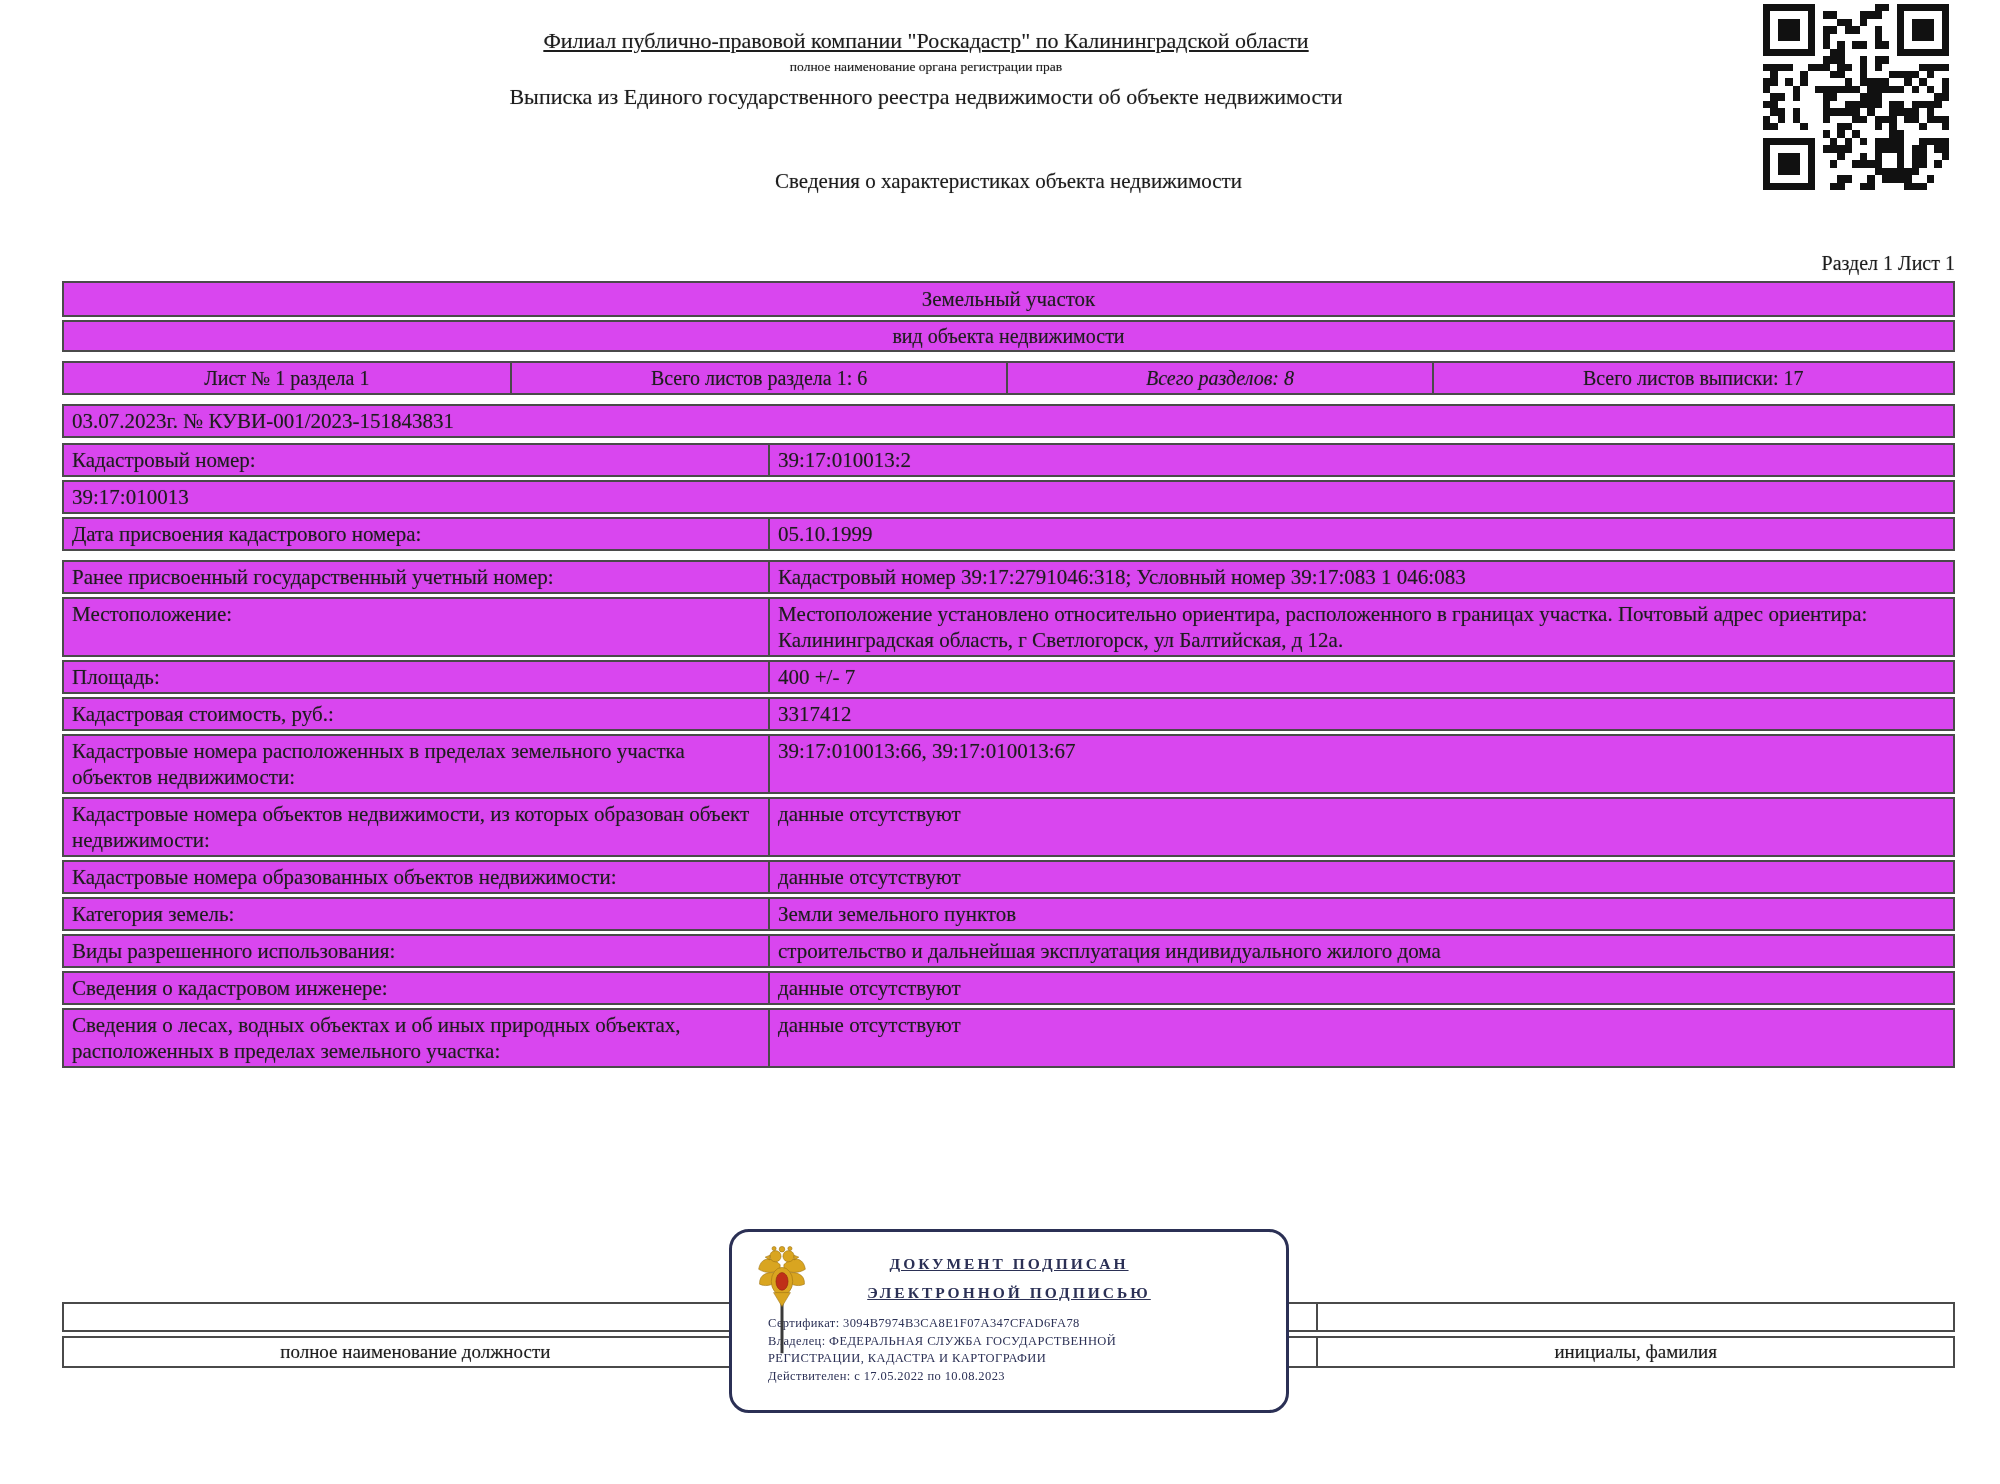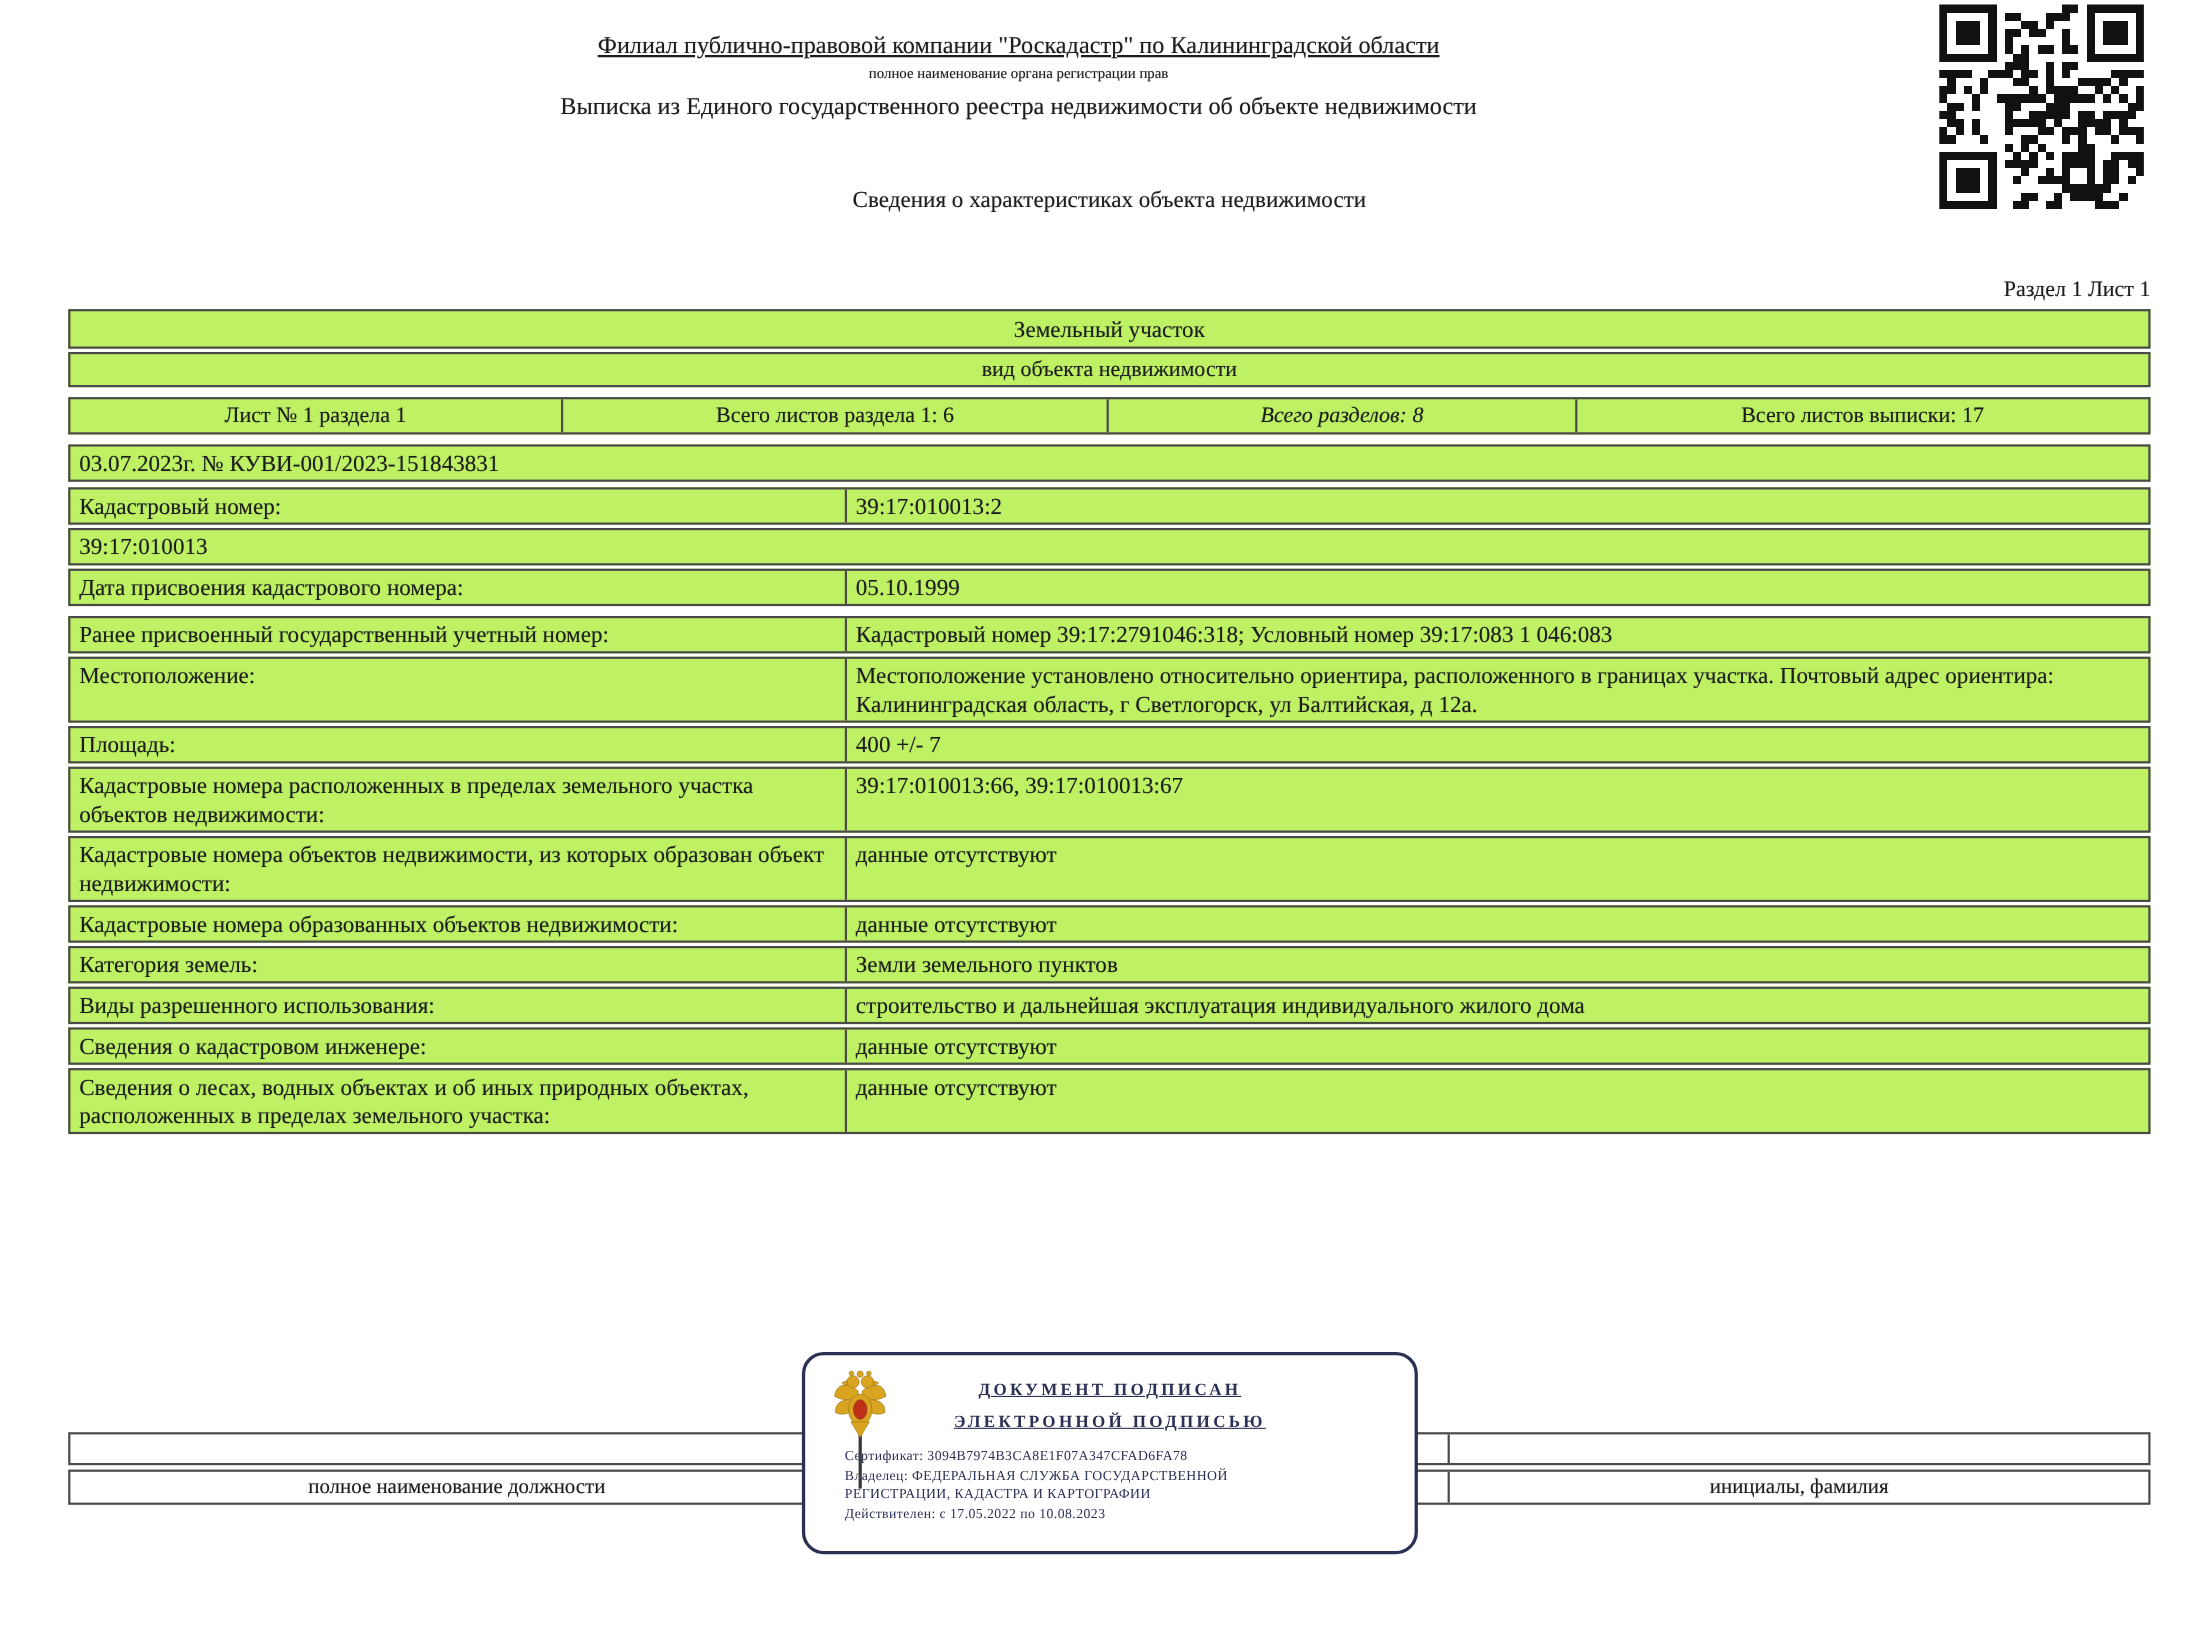--- a/index.html
+++ b/index.html
@@ -18,21 +18,21 @@
   .qr{position:absolute;left:1763px;top:4px;width:186px;height:186px;}
 
   .section-title{position:absolute;left:62px;top:169px;width:1893px;text-align:center;font-size:21px;}
   .request-line{position:absolute;left:62px;top:210px;width:1893px;font-size:21px;}
   .razdel{position:absolute;left:62px;top:252px;width:1893px;text-align:right;font-size:20px;}
 
   
   .tables{position:absolute;left:62px;top:281px;width:1893px;}
   .tsection{margin-bottom:9px;}
   .tsection.tight{margin-bottom:5px;}
-  .trow{display:flex;border:2px solid #4a4a4a;background:#bef264;box-sizing:border-box;min-height:31px;align-items:stretch;}
+  .trow{display:flex;border:2px solid #4a4a4a;background:#d946ef;box-sizing:border-box;min-height:31px;align-items:stretch;}
   .trow + .trow{margin-top:3px;}
   .cell{padding:2px 8px;font-size:21px;line-height:26px;box-sizing:border-box;}
   .cell.full{width:100%;}
   .cell.center{width:100%;text-align:center;}
   .cell.lbl{width:706px;flex:none;border-right:2.5px solid #4a4a4a;}
   .cell.val{flex:1;}
   .obj-type{min-height:36px;align-items:center;}
   .obj-caption{min-height:30px;align-items:center;}
   .obj-caption .cell{font-size:20px;line-height:24px;}
   .sheetrow{min-height:33px;}
@@ -351,20 +351,24 @@
       </div>
       <div class="trow">
         <div class="cell lbl">Местоположение:</div>
         <div class="cell val">Местоположение установлено относительно ориентира, расположенного в границах участка. Почтовый адрес ориентира: Калининградская область, г Светлогорск, ул Балтийская, д 12а.</div>
       </div>
       <div class="trow">
         <div class="cell lbl">Площадь:</div>
         <div class="cell val">400 +/- 7</div>
       </div>
       <div class="trow">
+        <div class="cell lbl">Кадастровая стоимость, руб.:</div>
+        <div class="cell val">3317412</div>
+      </div>
+      <div class="trow">
         <div class="cell lbl">Кадастровые номера расположенных в пределах земельного участка объектов недвижимости:</div>
         <div class="cell val">39:17:010013:66, 39:17:010013:67</div>
       </div>
       <div class="trow">
         <div class="cell lbl">Кадастровые номера объектов недвижимости, из которых образован объект недвижимости:</div>
         <div class="cell val">данные отсутствуют</div>
       </div>
       <div class="trow">
         <div class="cell lbl">Кадастровые номера образованных объектов недвижимости:</div>
         <div class="cell val">данные отсутствуют</div>

